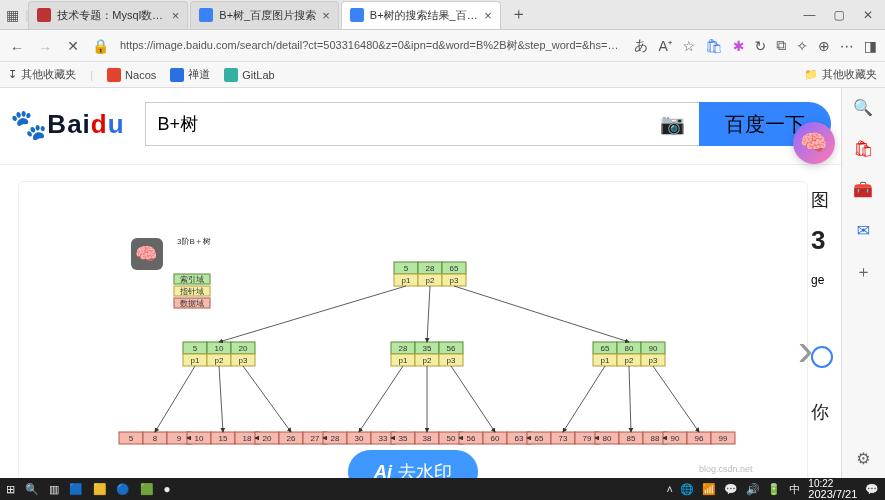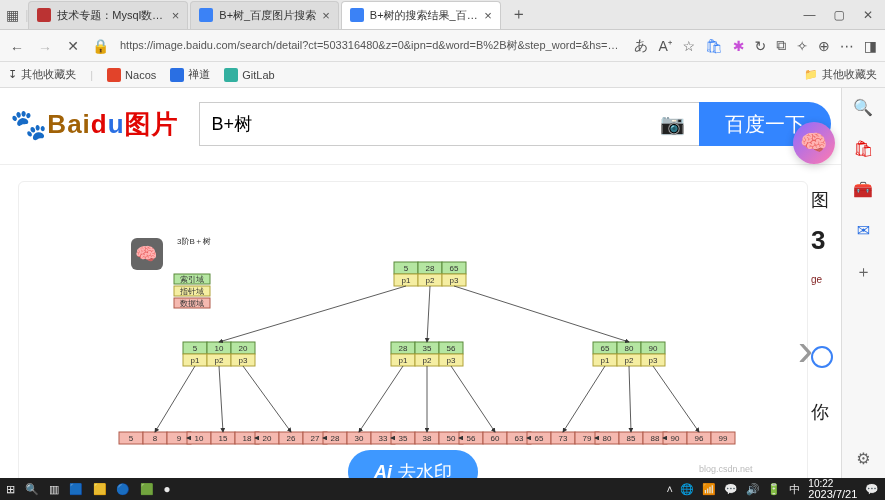--- a/index.html
+++ b/index.html
@@ -25,21 +25,21 @@
   .bmicon { width:14px; height:14px; display:inline-block; border-radius:2px; }
   
   .content { position:absolute; top:88px; left:0; right:44px; bottom:22px; background:#fff; overflow:hidden; }
   .searchbar { display:flex; align-items:center; padding:14px 10px 18px 10px; gap:0; border-bottom:1px solid #eee; }
   .logo { display:flex; align-items:center; font-weight:bold; margin-right:20px; }
   .logo .paw { font-size:30px; color:#2a6fe3; }
   .logo .text { font-size:26px; color:#e10602; letter-spacing:1px; }
   .searchbox { flex:1; display:flex; align-items:center; border:1px solid #ccc; border-right:none; height:44px; position:relative; }
   .searchbox input { border:none; outline:none; font-size:18px; padding:0 12px; flex:1; }
   .cam { font-size:20px; color:#999; padding:0 14px; cursor:pointer; }
-  .searchbtn { background:#3385ff; color:#ffffff; font-size:20px; height:44px; padding:0 26px; display:flex; align-items:center; cursor:pointer; border-top-right-radius:22px; border-bottom-right-radius:22px; }
+  .searchbtn { background:#3385ff; color:#000000; font-size:20px; height:44px; padding:0 26px; display:flex; align-items:center; cursor:pointer; border-top-right-radius:22px; border-bottom-right-radius:22px; }
   
   .viewer { position:relative; margin:16px 0 0 18px; background:#fff; border:1px solid #eee; border-radius:6px; width:790px; height:322px; }
   .viewer svg { position:absolute; top:0; left:0; }
   .nextarrow { position:absolute; right:-6px; top:140px; font-size:46px; color:#999; cursor:pointer; }
   .removewm { position:absolute; left:50%; transform:translateX(-50%); bottom:8px; background:#3e98ff; color:#fff; padding:10px 26px; border-radius:22px; font-size:18px; cursor:pointer; display:flex; align-items:center; gap:6px; }
   .removewm .ai { font-weight:bold; font-style:italic; }
   .brainbtn { position:absolute; left:112px; top:56px; width:32px; height:32px; background:#666; border-radius:6px; display:flex; align-items:center; justify-content:center; color:#fff; font-size:18px; }
   .brainfloat { position:absolute; right:6px; top:34px; width:42px; height:42px; border-radius:50%; background:linear-gradient(135deg,#8d6bff,#ff7ab0); display:flex; align-items:center; justify-content:center; color:#fff; font-size:22px; box-shadow:0 2px 8px rgba(0,0,0,.2);}
   
   .rsidebar { position:absolute; top:88px; right:0; width:44px; bottom:22px; background:#f7f7f7; border-left:1px solid #ddd; display:flex; flex-direction:column; align-items:center; padding-top:10px; gap:22px; color:#666; font-size:16px; }
@@ -130,24 +130,23 @@
   <span style="margin-left:auto" class="bmitem">
     <span style="color:#e5b23a">📁</span>
     <span>其他收藏夹</span>
   </span>
 </div>
 
 <div class="content">
   <div class="searchbar">
     <div class="logo">
       <span class="paw">🐾</span>
-      <span class="text" style="color:#a16207">Bai</span>
+      <span class="text" style="color:#0f172a">Bai</span>
         <span class="text" style="color:#e10602">d</span>
         <span class="text" style="color:#2a6fe3">u</span>
-      <span class="text">图片</span>
     </div>
     <div class="searchbox">
       <input value="B+树" style="">
       <span class="cam">📷</span>
     </div>
     <div class="searchbtn">百度一下</div>
   </div>
 
   <div class="viewer">
     <div class="brainbtn">🧠</div>
@@ -320,21 +319,21 @@
       <span>去水印</span>
     </div>
   </div>
 
   <div class="brainfloat">🧠</div>
 </div>
 
 <div class="rpanel">
   <div class="line">图</div>
   <div class="line" style="font-size:26px;font-weight:bold">3</div>
-  <div class="line" style="color:#7f1d1d;font-size:10px">ge</div>
+  <div class="line" style="color:#000000;font-size:12px">ge</div>
   <div style="height:40px"></div>
   <div style="width:22px;height:22px;border:2px solid #3b82f6;border-radius:50%;margin-bottom:30px"></div>
   <div class="line">你</div>
 </div>
 
 <div class="rsidebar">
   <span class="it">🔍</span>
   <span class="it" style="color:#e10602">🛍</span>
   <span class="it">🧰</span>
   <span class="it" style="color:#2a6fe3">✉</span>

